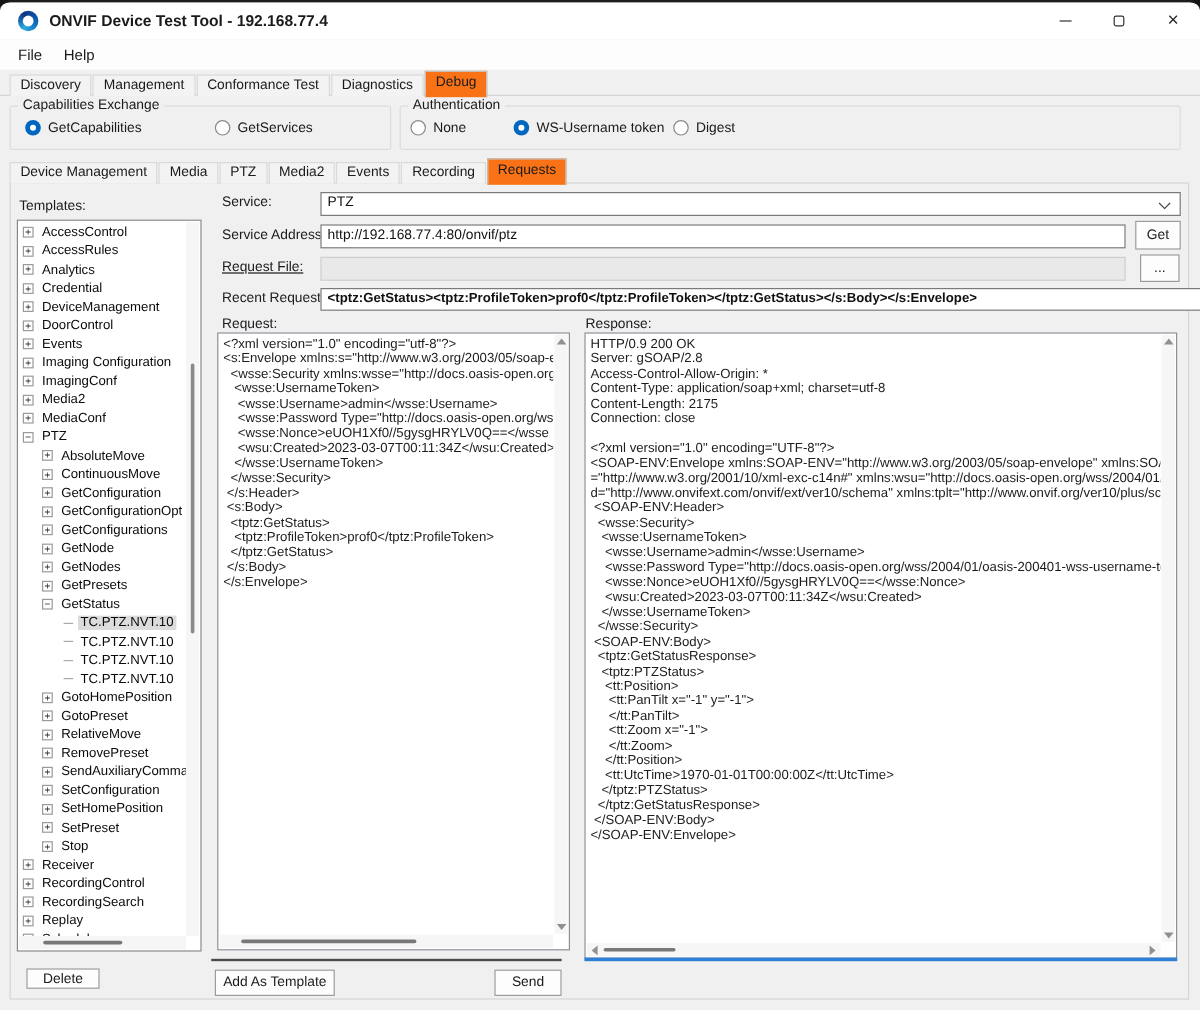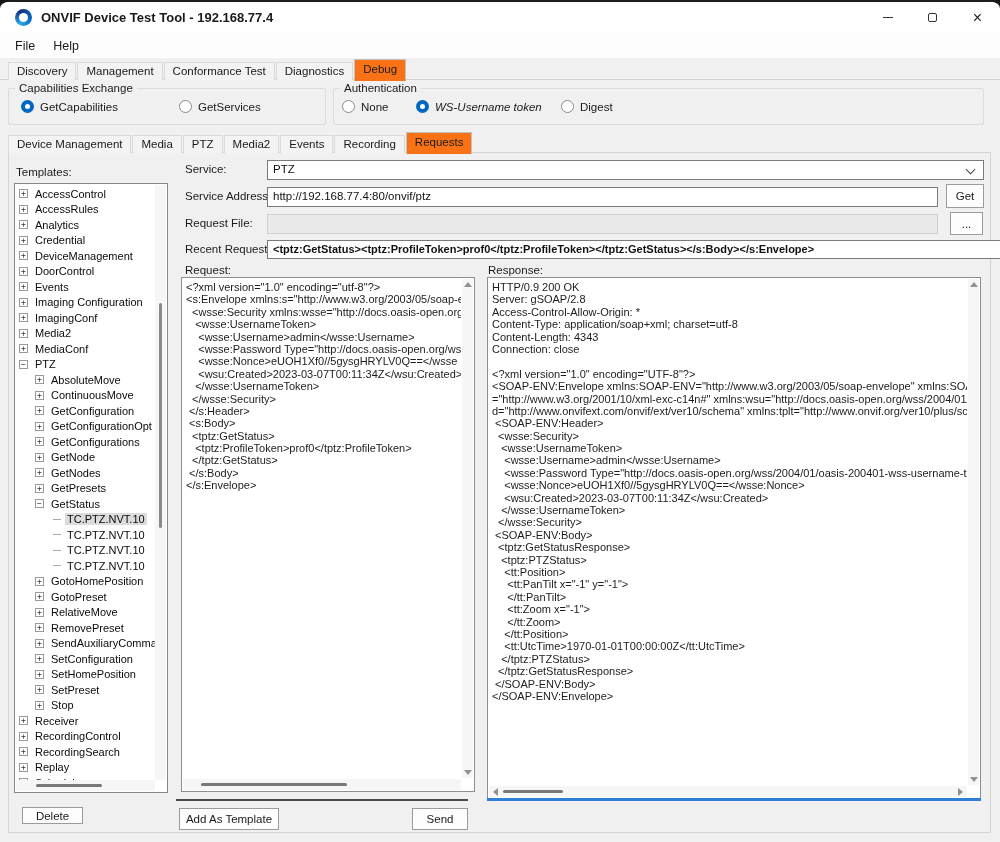--- a/index.html
+++ b/index.html
@@ -123,21 +123,21 @@
         </div>
       </div>
   </div>
   <div class="gbox" id="gb2">
     <span class="glabel">Authentication</span>
     <div id="authopts">
         <div class="ritem" style="left: 8px;">
           <span class="radio"></span>
           <span>None</span>
         </div>
-        <div class="ritem" style="left: 82px; font-style: italic;">
+        <div class="ritem" style="left: 94px;">
           <span class="radio on" style="background: rgb(0, 103, 192);"></span>
           <span>WS-Username token</span>
         </div>
         <div class="ritem" style="left: 227px;">
           <span class="radio"></span>
           <span>Digest</span>
         </div>
       </div>
   </div>
 
@@ -325,21 +325,21 @@
     <span class="val">PTZ</span>
     <span class="chev"></span>
   </div>
 
   <div class="lbl" style="left:185px; top:188px;">Service Address:</div>
   <div class="input" style="left:267px; top:185px; width:671px; height:20px;">
     <span>http://192.168.77.4:80/onvif/ptz</span>
   </div>
   <div class="btn" style="left:946px; top:182px; width:38px; height:24px;">Get</div>
 
-  <div class="lbl" style="left:185px; top:215px;">Request File:</div>
+  <div class="lbl" style="left:185px; top:215px;text-decoration:underline;">Request File:</div>
   <div class="input disabled" style="left:267px; top:212px; width:671px; height:20px;">
     <span></span>
   </div>
   <div class="btn" style="left:950px; top:210px; width:33px; height:23px;">...</div>
 
   <div class="lbl" style="left:185px; top:241px;">Recent Requests:</div>
   <div class="combo" style="left:267px; top:238px; width:770px; height:19px;font-weight:bold;">
     <span class="val small">&lt;tptz:GetStatus&gt;&lt;tptz:ProfileToken&gt;prof0&lt;/tptz:ProfileToken&gt;&lt;/tptz:GetStatus&gt;&lt;/s:Body&gt;&lt;/s:Envelope&gt;</span>
     <span class="chev" style="top:4px;"></span>
   </div>
@@ -374,21 +374,21 @@
     </div>
   </div>
 
   <div class="lbl" style="left:488px; top:262px;">Response:</div>
   <div class="codebox" id="respbox">
     <div class="code" id="respcode">
         <div class="cl">HTTP/0.9 200 OK</div>
         <div class="cl">Server: gSOAP/2.8</div>
         <div class="cl">Access-Control-Allow-Origin: *</div>
         <div class="cl">Content-Type: application/soap+xml; charset=utf-8</div>
-        <div class="cl">Content-Length: 4343</div>
+        <div class="cl">Content-Length: 2175</div>
         <div class="cl">Connection: close</div>
         <div class="cl"> </div>
         <div class="cl">&lt;?xml version="1.0" encoding="UTF-8"?&gt;</div>
         <div class="cl">&lt;SOAP-ENV:Envelope xmlns:SOAP-ENV="http://www.w3.org/2003/05/soap-envelope" xmlns:SOAP-</div>
         <div class="cl">="http://www.w3.org/2001/10/xml-exc-c14n#" xmlns:wsu="http://docs.oasis-open.org/wss/2004/01/</div>
         <div class="cl">d="http://www.onvifext.com/onvif/ext/ver10/schema" xmlns:tplt="http://www.onvif.org/ver10/plus/sc</div>
         <div class="cl"> &lt;SOAP-ENV:Header&gt;</div>
         <div class="cl">  &lt;wsse:Security&gt;</div>
         <div class="cl">   &lt;wsse:UsernameToken&gt;</div>
         <div class="cl">    &lt;wsse:Username&gt;admin&lt;/wsse:Username&gt;</div>

